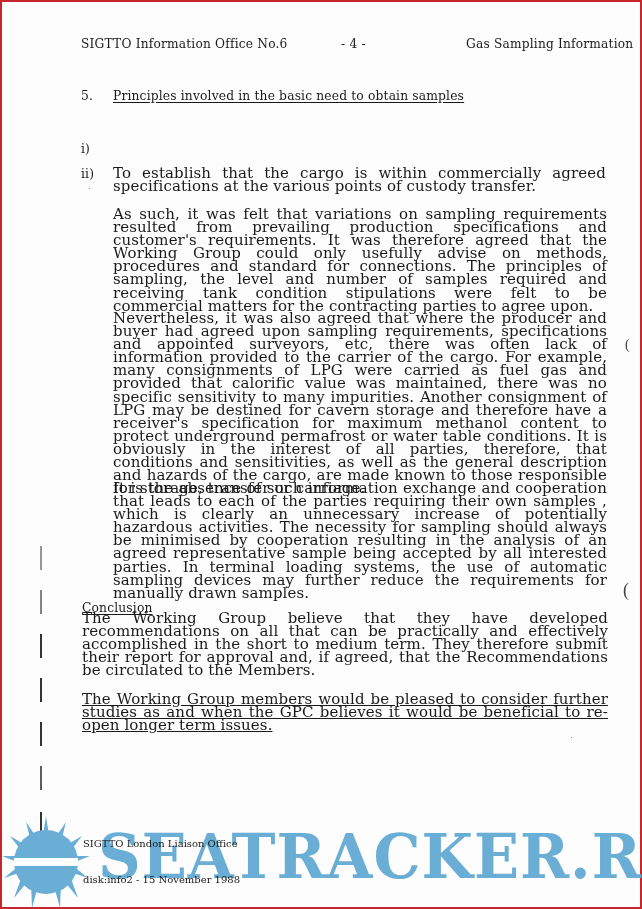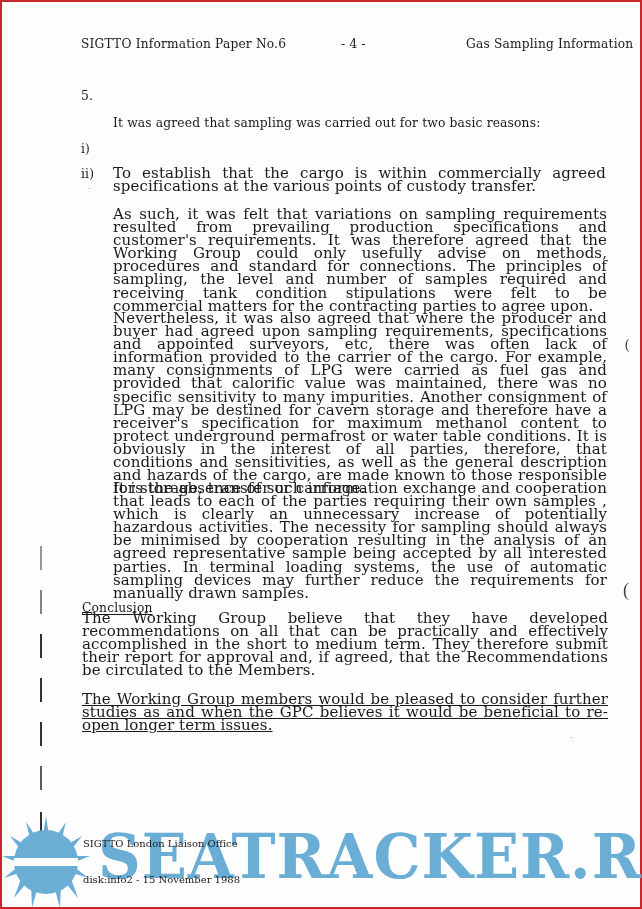--- a/index.html
+++ b/index.html
@@ -36,27 +36,27 @@
   .sun { position: absolute; left: 0; top: 814px; z-index: 1; }
   .speck { position: absolute; color: #444; font-size: 14px; }
 </style>
 </head>
 <body>
 
 <div class="frame"></div>
 
 <div class="doc">
 
-  <div class="hdr hdr-left serif">SIGTTO Information Paper No.6</div>
+  <div class="hdr hdr-left serif">SIGTTO Information Office No.6</div>
   <div class="hdr hdr-center serif">- 4 -</div>
   <div class="hdr hdr-right serif">Gas Sampling Information</div>
 
   <div class="line serif" style="left:81px; top:89px;">5.</div>
+  <div class="line serif u" style="left:113px; top:89px;">Principles involved in the basic need to obtain samples</div>
 
-  <div class="line serif" style="left:113px; top:116px;">It was agreed that sampling was carried out for two basic reasons:</div>
 
   <div class="line serif" style="left:81px; top:142px;">i)</div>
 
   <div class="line serif" style="left:81px; top:167px;">ii)</div>
   <div class="para serif" style="left:113px; top:167px; width:493px;">To establish that the cargo is within commercially agreed specifications at the various points of custody transfer.</div>
 
   <div class="para serif" style="left:113px; top:208px; width:494px;">As such, it was felt that variations on sampling requirements resulted from prevailing production specifications and customer's requirements. It was therefore agreed that the Working Group could only usefully advise on methods, procedures and standard for connections. The principles of sampling, the level and number of samples required and receiving tank condition stipulations were felt to be commercial matters for the contracting parties to agree upon.</div>
   <div class="para serif" style="left:113px; top:312px; width:494px;">Nevertheless, it was also agreed that where the producer and buyer had agreed upon sampling requirements, specifications and appointed surveyors, etc, there was often lack of information provided to the carrier of the cargo. For example, many consignments of LPG were carried as fuel gas and provided that calorific value was maintained, there was no specific sensitivity to many impurities. Another consignment of LPG may be destined for cavern storage and therefore have a receiver's specification for maximum methanol content to protect underground permafrost or water table conditions. It is obviously in the interest of all parties, therefore, that conditions and sensitivities, as well as the general description and hazards of the cargo, are made known to those responsible for storage, transfer or carriage.</div>
   <div class="para serif" style="left:113px; top:482px; width:494px;">It is the absence of such information exchange and cooperation that leads to each of the parties requiring their own samples , which is clearly an unnecessary increase of potentially hazardous activities. The necessity for sampling should always be minimised by cooperation resulting in the analysis of an agreed representative sample being accepted by all interested parties. In terminal loading systems, the use of automatic sampling devices may further reduce the requirements for manually drawn samples.</div>
 

